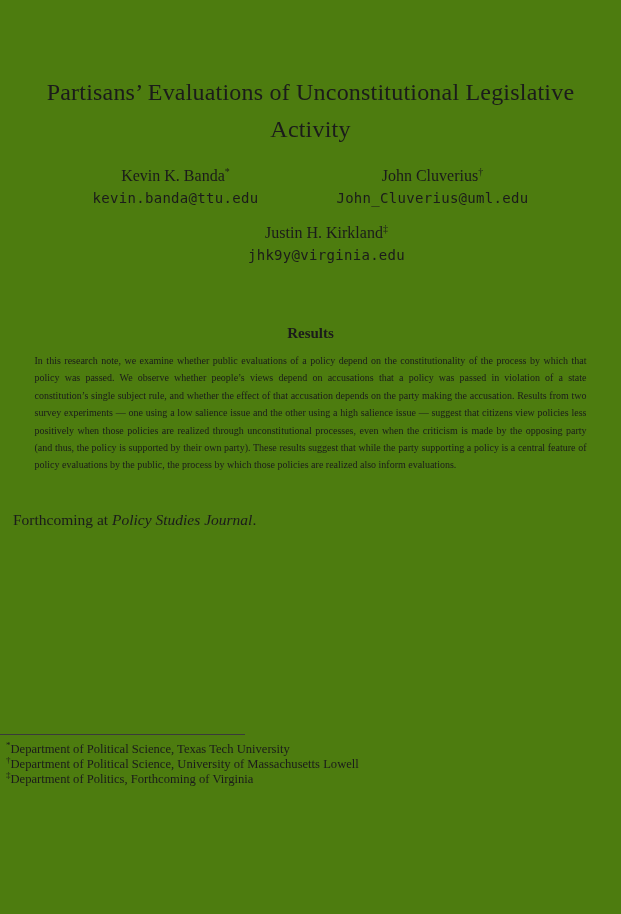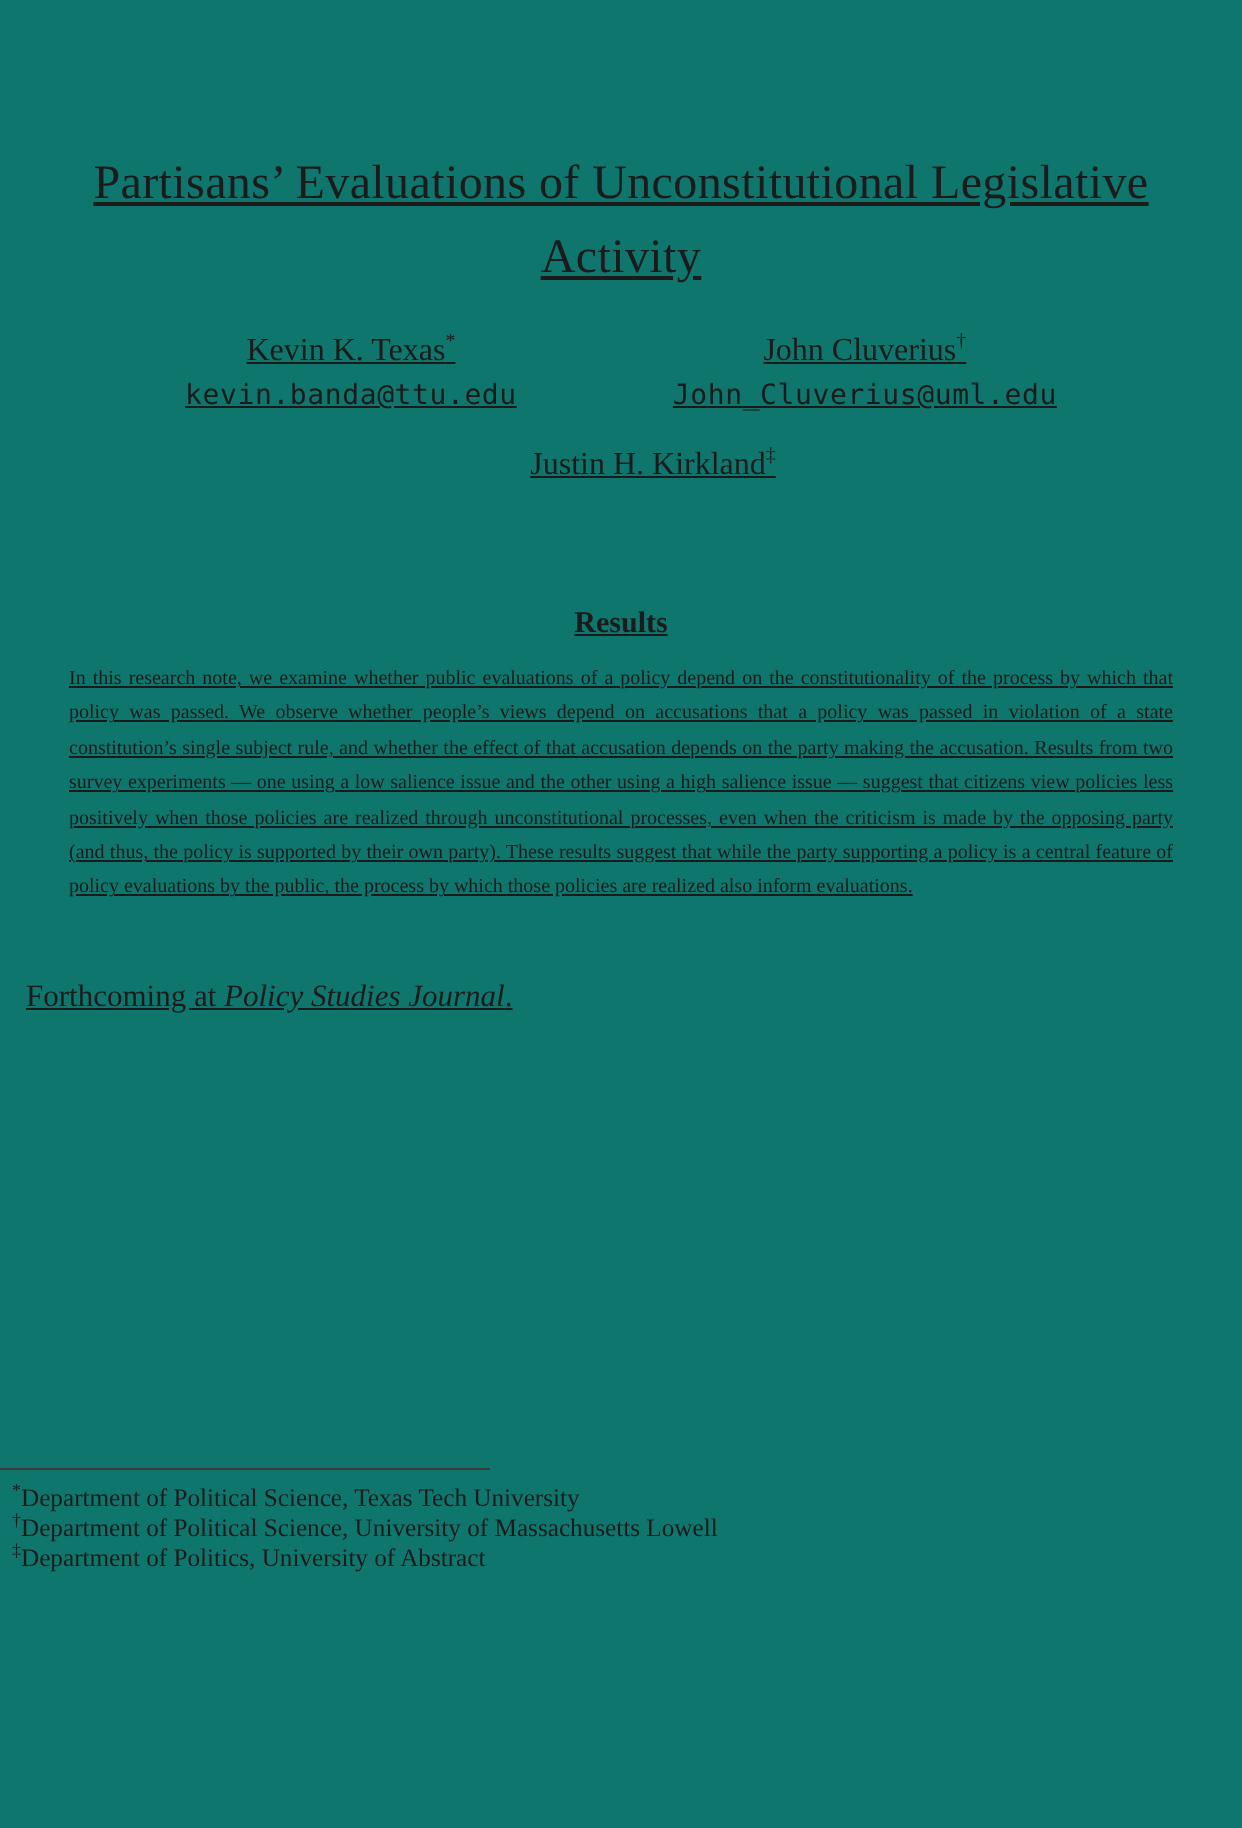--- a/index.html
+++ b/index.html
@@ -5,25 +5,24 @@
   html, body {
     margin: 0;
     padding: 0;
     background: #ffffff;
   }
   .page {
     position: relative;
     width: 621px;
     height: 914px;
     margin: 0 auto;
-    background: #0f766e;
+    background: #4d7c0f;
     color: #1b1b1b;
     font-family: "Liberation Serif", serif;
     overflow: hidden;
-    text-decoration: underline;
   }
   .title {
     margin: 0 auto;
     padding-top: 74px;
     max-width: 600px;
     font-size: 24px;
     font-weight: normal;
     line-height: 37px;
     text-align: center;
     letter-spacing: 0.2px;
@@ -106,37 +105,38 @@
 </head>
 <body>
 
 <div class="page">
 
   <h1 class="title">Partisans’ Evaluations of Unconstitutional Legislative Activity</h1>
 
   <div class="authors-row">
     <div class="author">
       <div class="author-name">
-        <span>Kevin K. Texas</span><sup>*</sup>
+        <span>Kevin K. Banda</span><sup>*</sup>
       </div>
       <div class="author-email">kevin.banda@ttu.edu</div>
     </div>
     <div class="author">
       <div class="author-name">
         <span>John Cluverius</span><sup>†</sup>
       </div>
       <div class="author-email">John_Cluverius@uml.edu</div>
     </div>
   </div>
 
   <div class="authors-row second">
     <div class="author">
       <div class="author-name">
         <span>Justin H. Kirkland</span><sup>‡</sup>
       </div>
+      <div class="author-email">jhk9y@virginia.edu</div>
     </div>
   </div>
 
   <div class="abstract">
     <div class="abstract-heading">Results</div>
     <p class="abstract-body">In this research note, we examine whether public evaluations of a policy depend on the constitutionality of the process by which that policy was passed. We observe whether people’s views depend on accusations that a policy was passed in violation of a state constitution’s single subject rule, and whether the effect of that accusation depends on the party making the accusation. Results from two survey experiments — one using a low salience issue and the other using a high salience issue — suggest that citizens view policies less positively when those policies are realized through unconstitutional processes, even when the criticism is made by the opposing party (and thus, the policy is supported by their own party). These results suggest that while the party supporting a policy is a central feature of policy evaluations by the public, the process by which those policies are realized also inform evaluations.</p>
   </div>
 
   <p class="forthcoming">
     <span>Forthcoming at </span><span class="journal">Policy Studies Journal</span><span>.</span>
@@ -144,17 +144,17 @@
 
   <div class="footnotes">
     <div class="footnote-rule"></div>
     <div class="footnote">
       <sup>*</sup><span>Department of Political Science, Texas Tech University</span>
     </div>
     <div class="footnote">
       <sup>†</sup><span>Department of Political Science, University of Massachusetts Lowell</span>
     </div>
     <div class="footnote">
-      <sup>‡</sup><span>Department of Politics, University of Abstract</span>
+      <sup>‡</sup><span>Department of Politics, Forthcoming of Virginia</span>
     </div>
   </div>
 
 </div>
 
 </body></html>

